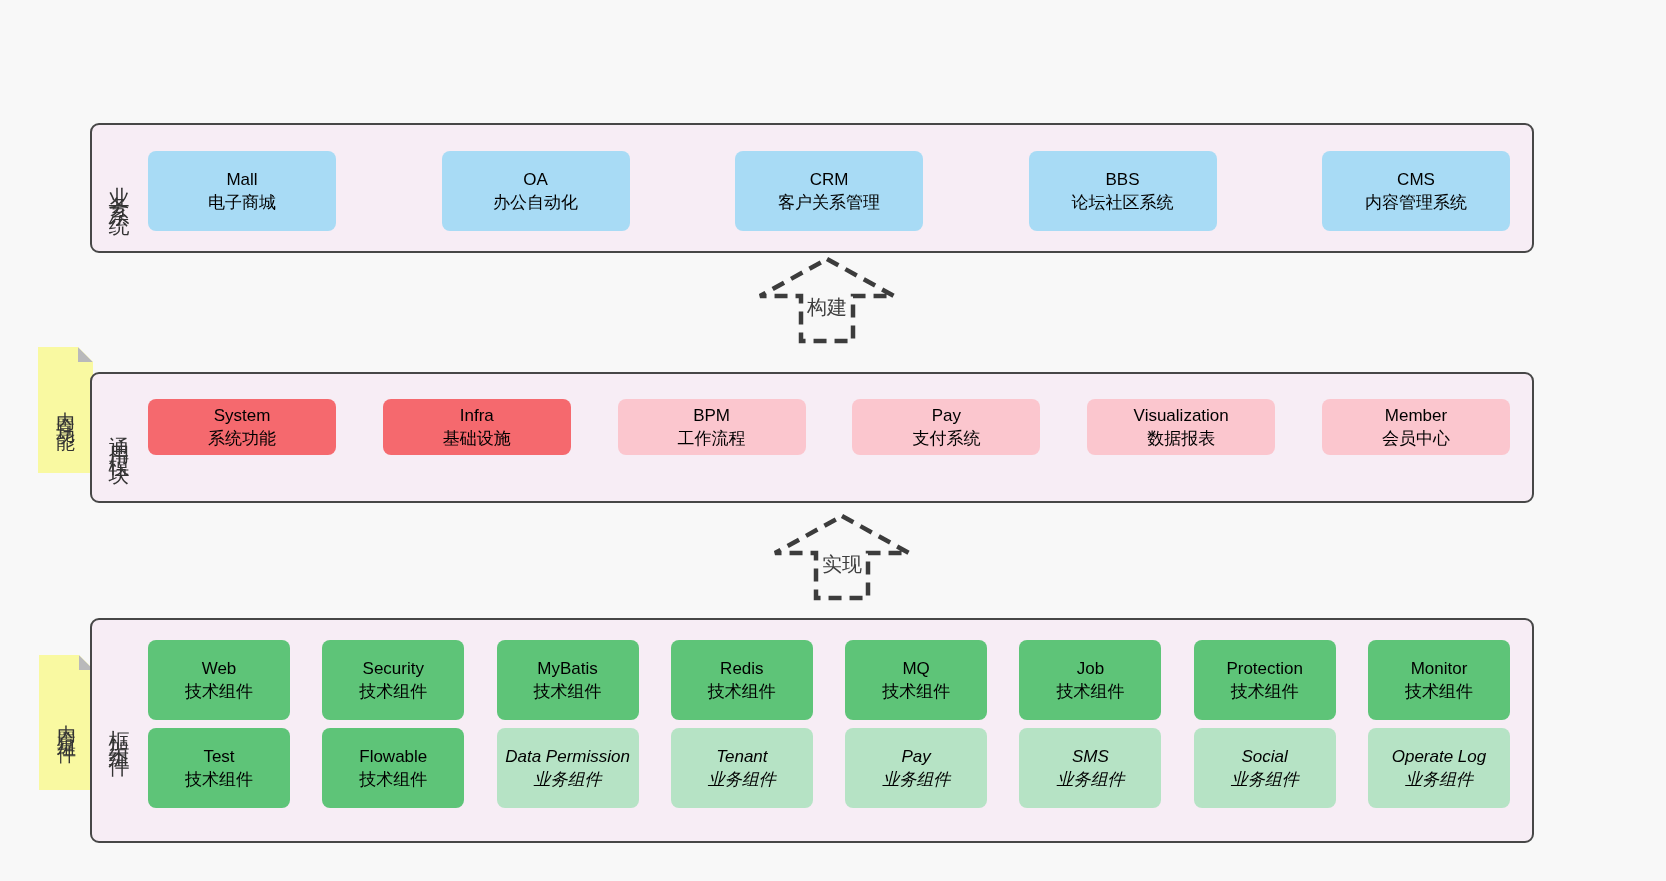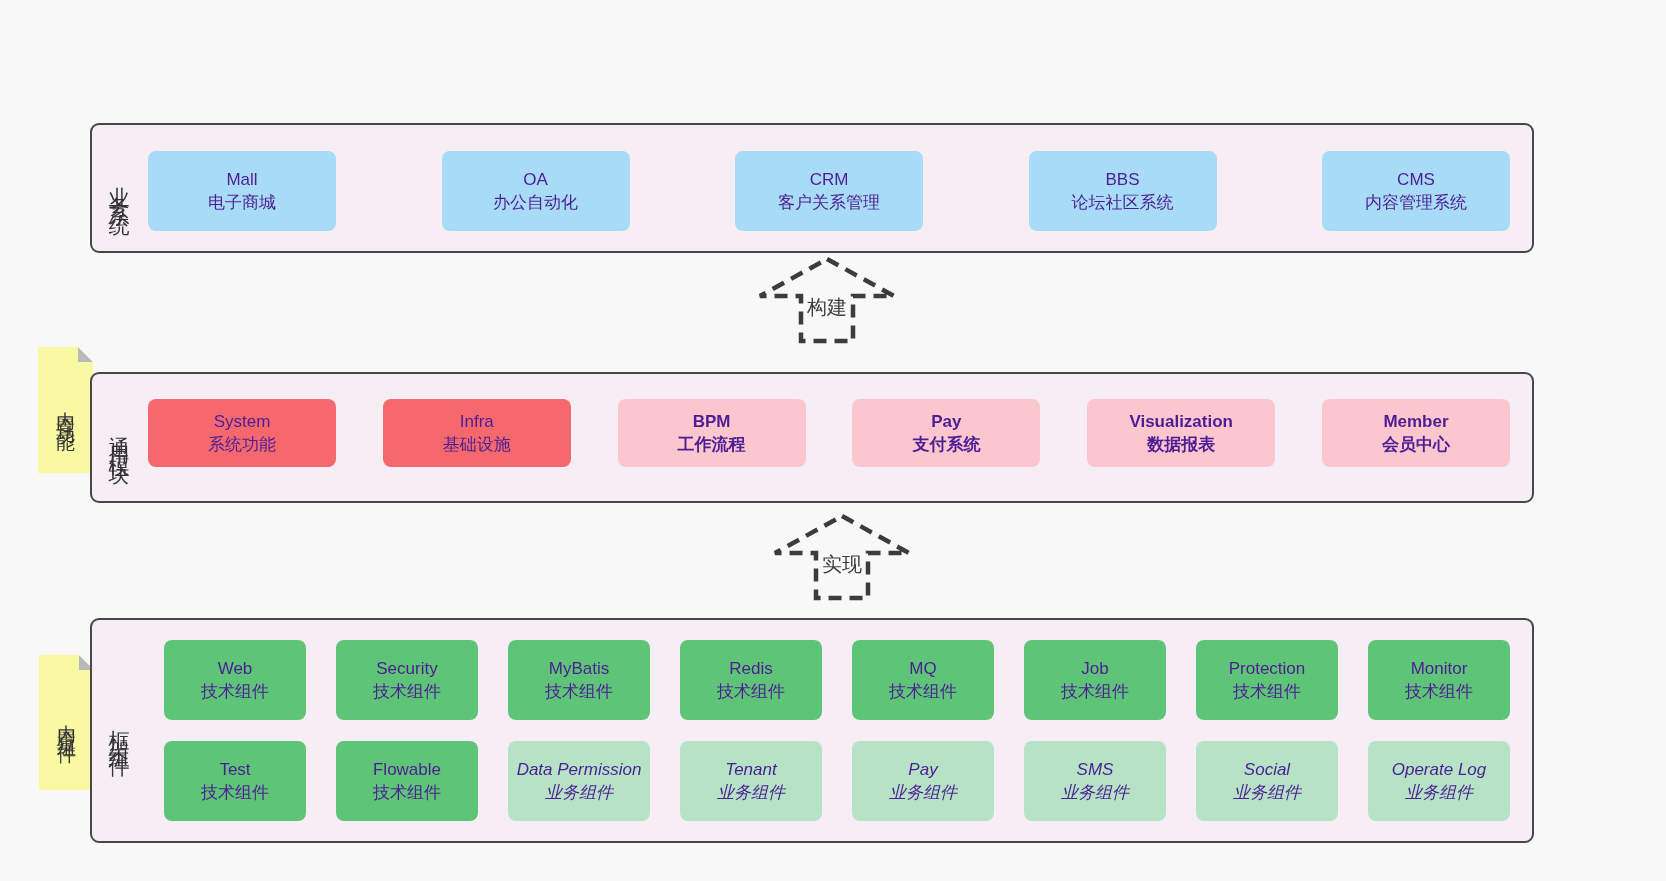--- a/index.html
+++ b/index.html
@@ -23,34 +23,34 @@
     writing-mode:vertical-lr;text-orientation:upright;
     font-size:21px;letter-spacing:9px;color:#333;white-space:nowrap;
   }
   .boxes{
     position:absolute;left:56px;right:22px;
     display:flex;justify-content:space-between;
   }
   #band-business .boxes{top:26px;}
   #band-common .boxes{top:25px;}
   #band-framework .row-1{top:20px;}
-  #band-framework .row-2{top:121px;}
+  #band-framework .row-2{top:108px;}
   
   .box{
     border-radius:8px;display:flex;flex-direction:column;
     justify-content:center;align-items:center;text-align:center;
-    font-size:17px;line-height:23px;color:#4c1d95;
+    font-size:17px;line-height:23px;color:#000000;
     box-sizing:border-box;padding:2px 4px;
   }
   #band-business .box{width:188px;height:80px;}
-  #band-common .box{width:188px;height:68px;}
-  #band-framework .box{width:142px;height:80px;margin-left:16px;}
+  #band-common .box{width:188px;height:56px;}
+  #band-framework .box{width:142px;height:80px;}
   .box.blue{background:#a8dbf5;}
   .box.red{background:#f5696e;}
-  .box.pink{background:#fbc6ce;font-weight:bold;}
+  .box.pink{background:#fbc6ce;}
   .box.green{background:#5ec478;}
   .box.lightgreen{background:#b6e3c5;font-style:italic;}
   
   .sticky{
     position:absolute;width:55px;background:#f9f9a1;
     clip-path:polygon(0 0,calc(100% - 15px) 0,100% 15px,100% 100%,0 100%);
     display:flex;align-items:center;justify-content:center;
   }
   #sticky-common{left:38px;top:347px;height:126px;}
   #sticky-framework{left:39px;top:655px;height:135px;}

